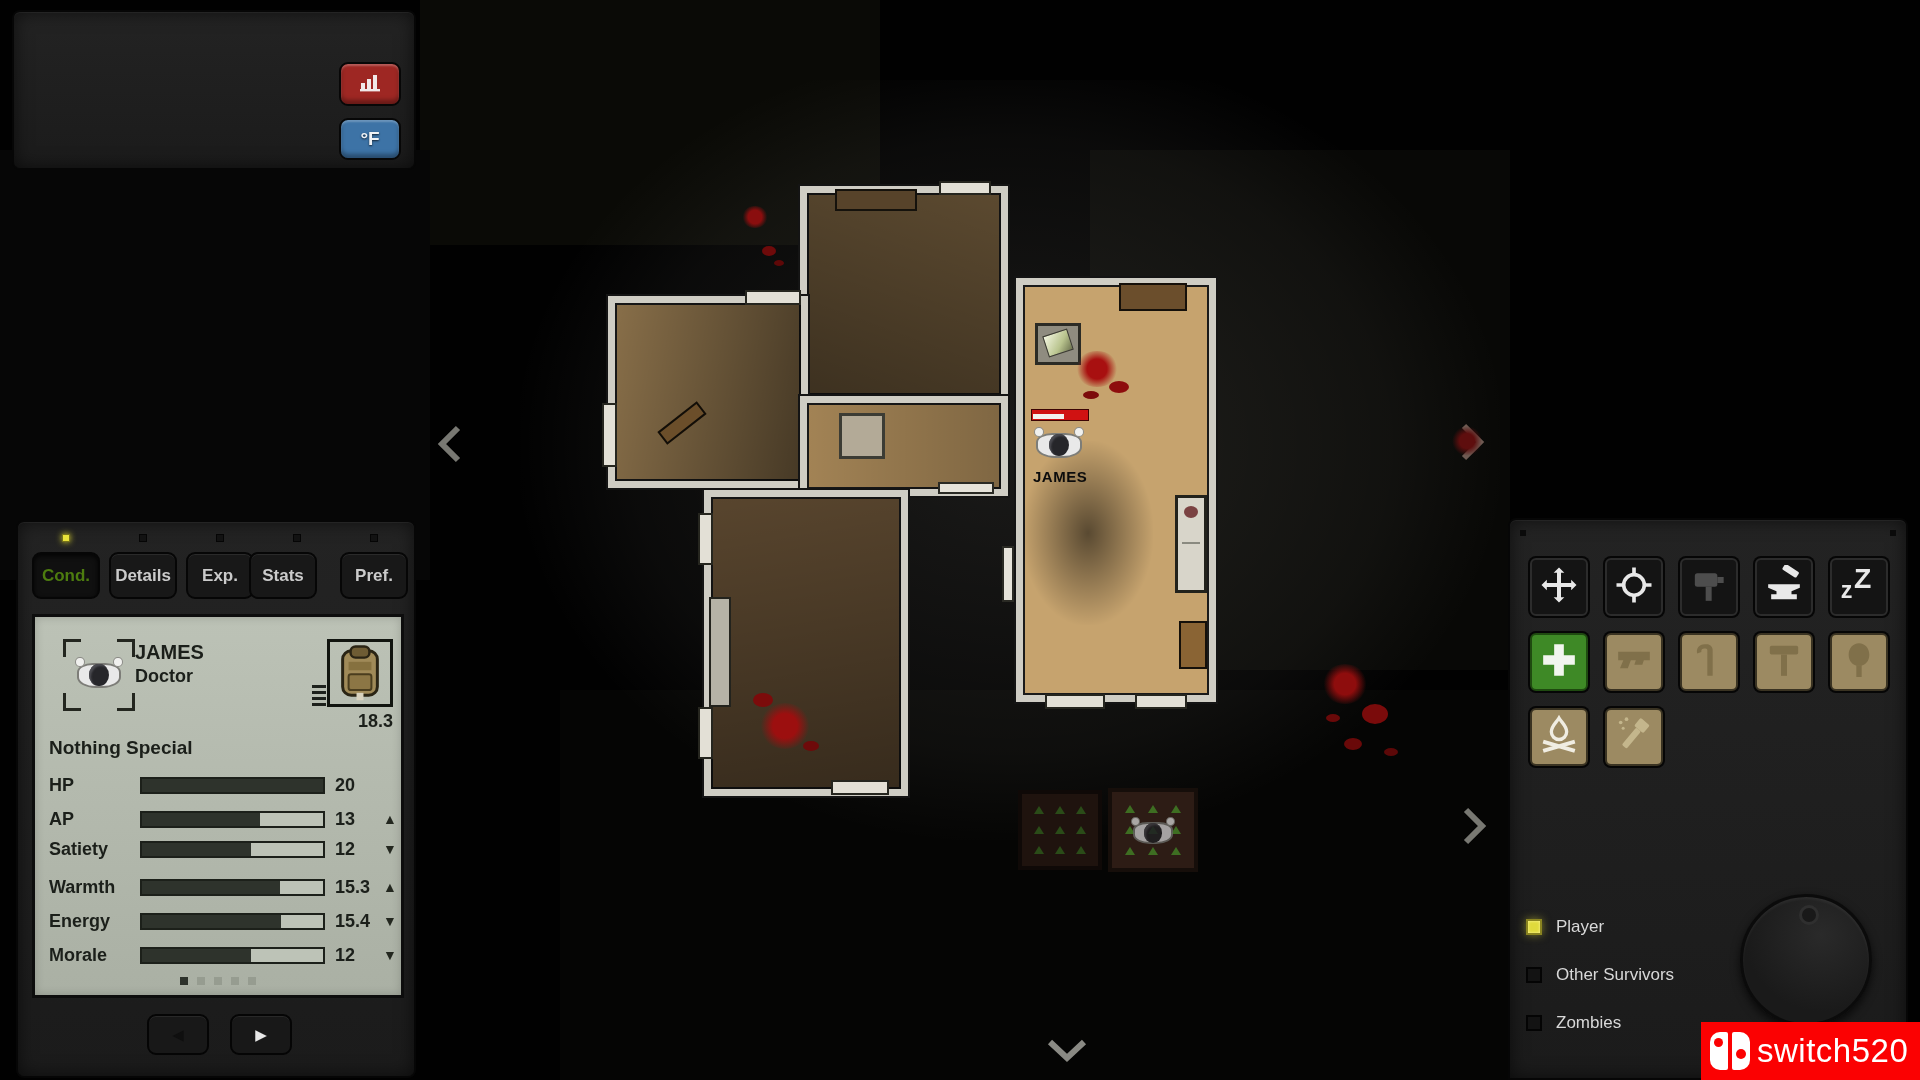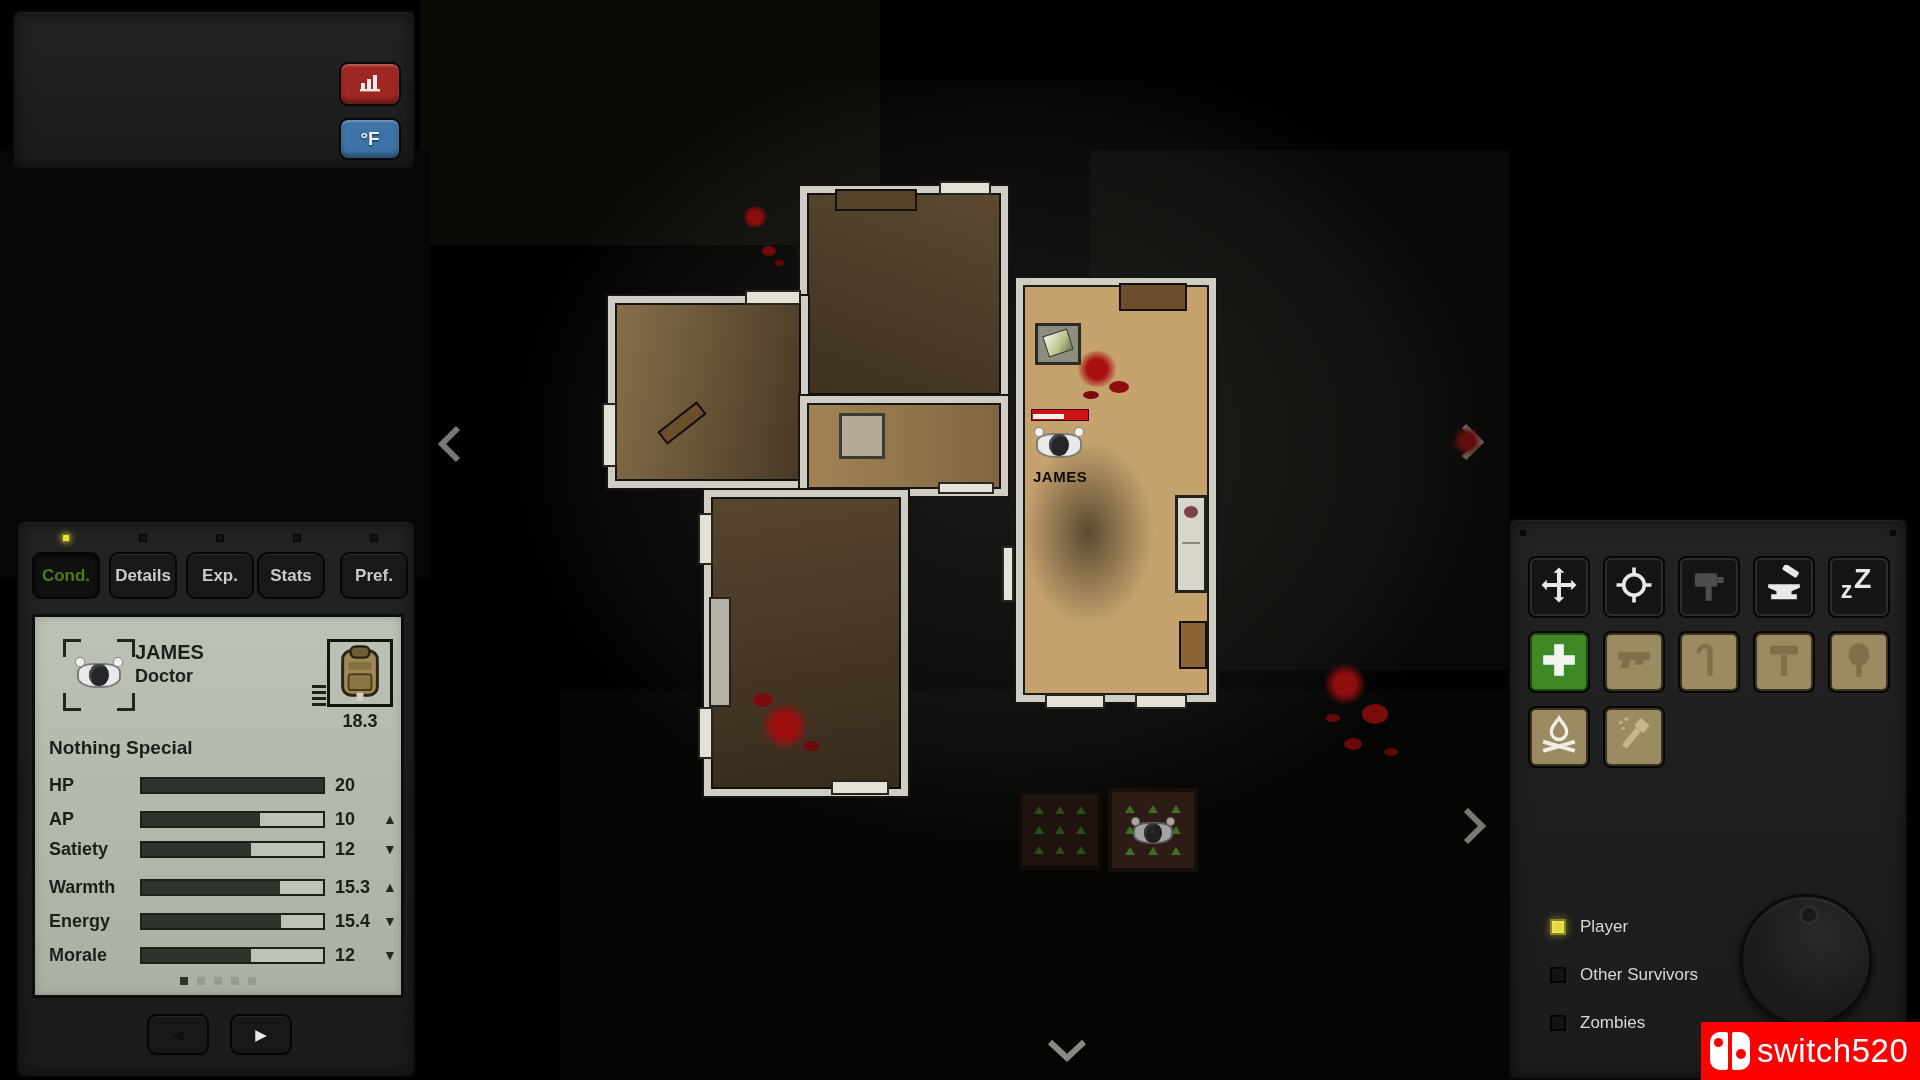--- a/index.html
+++ b/index.html
@@ -86,21 +86,21 @@
   .bracket { position:absolute; width:18px; height:18px; border:3px solid #23261f; }
   .br-tl { border-right:none; border-bottom:none; }
   .br-tr { border-left:none; border-bottom:none; }
   .br-bl { border-right:none; border-top:none; }
   .br-br { border-left:none; border-top:none; }
   #char-name { position:absolute; left:100px; top:24px; font-size:20px; font-weight:bold; }
   #char-role { position:absolute; left:100px; top:49px; font-size:18px; font-weight:bold; }
   #list-icon { position:absolute; left:277px; top:68px; }
   #list-icon div { width:14px; height:3px; background:#1d211c; margin-bottom:3px; }
   #pack-box { position:absolute; left:292px; top:22px; width:66px; height:68px; border:3px solid #11140f; }
-  #pack-weight { position:absolute; left:292px; top:94px; width:66px; text-align:center; font-size:18px; font-weight:bold; }
+  #pack-weight { position:absolute; left:292px; top:94px; width:66px; text-align:right; font-size:18px; font-weight:bold; }
   #char-trait { position:absolute; left:14px; top:120px; font-size:19px; font-weight:bold; }
 
   .stat-row { position:absolute; left:0; width:100%; height:24px; }
   .stat-label { position:absolute; left:14px; top:0; font-size:18px; font-weight:bold; }
   .stat-bar { position:absolute; left:105px; top:2px; width:185px; height:17px;
     border:2px solid #1c201a; background:#bdc3b7; }
   .stat-fill { position:absolute; left:0; top:0; height:100%; background:#2e332c; }
   .stat-value { position:absolute; left:300px; top:0; font-size:18px; font-weight:bold; }
   .stat-trend { position:absolute; left:348px; top:2px; font-size:14px; color:#23271f; }
 
@@ -122,21 +122,21 @@
   .act-dark.disabled { color:#4d4d4d; }
   .act-green { background:#3e8926; border:2px solid #1f4a10; color:#f2f5ee; box-shadow:0 0 0 2px #060606; }
   .act-tan { background:#9c8a62; border:2px solid #3a3322; color:#80704a; box-shadow:0 0 0 2px #060606; }
   .act-tan.lit { color:#f0ede2; }
   .act-tan.pale { color:#c4b68c; }
   .act-btn svg { width:40px; height:40px; }
 
   #turn-btn { position:absolute; left:20px; top:312px; width:358px; height:44px;
     border-radius:3px; display:flex; align-items:center; justify-content:center;
     font-size:19px; font-weight:bold; }
-  .legend-row { position:absolute; left:40px; height:24px; }
+  .legend-row { position:absolute; left:16px; height:24px; }
   .legend-led { position:absolute; left:0; top:3px; width:16px; height:16px; background:#131313; border:2px solid #040404; }
   .legend-led.on { background:#e0da3c; border-color:#8a8420;
     box-shadow: inset 0 0 3px #fff8a0, 0 0 8px rgba(224,218,60,0.5); }
   .legend-label { position:absolute; left:30px; top:1px; color:#d8d8d8; font-size:17px; }
   #knob { position:absolute; left:230px; top:374px; width:132px; height:132px; border-radius:50%;
     background: radial-gradient(circle at 62% 30%, #2a2a2a, #1a1a1a 65%);
     border:3px solid #0b0b0b; box-shadow: 0 4px 10px rgba(0,0,0,0.7), inset 0 2px 3px rgba(255,255,255,0.06); }
   #knob-marker { position:absolute; left:56px; top:8px; width:20px; height:20px; border-radius:50%;
     border:3px solid #2f2f2f; background:#191919; }
 
@@ -297,21 +297,21 @@
         <div class="tab-led on" style="left: 44px;"></div>
         <div class="tab-led" style="left: 121px;"></div>
         <div class="tab-led" style="left: 198px;"></div>
         <div class="tab-led" style="left: 275px;"></div>
         <div class="tab-led" style="left: 352px;"></div>
       </div>
     <div id="tabs">
         <div class="tab selected" style="left: 14px;">Cond.</div>
         <div class="tab" style="left: 91px;">Details</div>
         <div class="tab" style="left: 168px;">Exp.</div>
-        <div class="tab" style="left: 239px; border-radius: 11px;">Stats</div>
+        <div class="tab" style="left: 231px;">Stats</div>
         <div class="tab" style="left: 322px;">Pref.</div>
       </div>
 
     <div id="char-screen" class="lcd">
 
       <div class="abs" style="left:28px;top:22px;width:72px;height:72px;">
         <div class="bracket br-tl" style="left:0;top:0;"></div>
         <div class="bracket br-tr" style="right:0;top:0;"></div>
         <div class="bracket br-bl" style="left:0;bottom:0;"></div>
         <div class="bracket br-br" style="right:0;bottom:0;"></div>
@@ -353,21 +353,21 @@
               <div class="stat-fill" style="width: 100%;"></div>
             </div>
             <div class="stat-value">20</div>
             <div class="stat-trend"></div>
           </div>
           <div class="stat-row" style="top: 192px;">
             <div class="stat-label">AP</div>
             <div class="stat-bar">
               <div class="stat-fill" style="width: 65%;"></div>
             </div>
-            <div class="stat-value">10</div>
+            <div class="stat-value">13</div>
             <div class="stat-trend">▲</div>
           </div>
           <div class="stat-row" style="top: 222px;">
             <div class="stat-label">Satiety</div>
             <div class="stat-bar">
               <div class="stat-fill" style="width: 60%;"></div>
             </div>
             <div class="stat-value">12</div>
             <div class="stat-trend">▼</div>
           </div>

